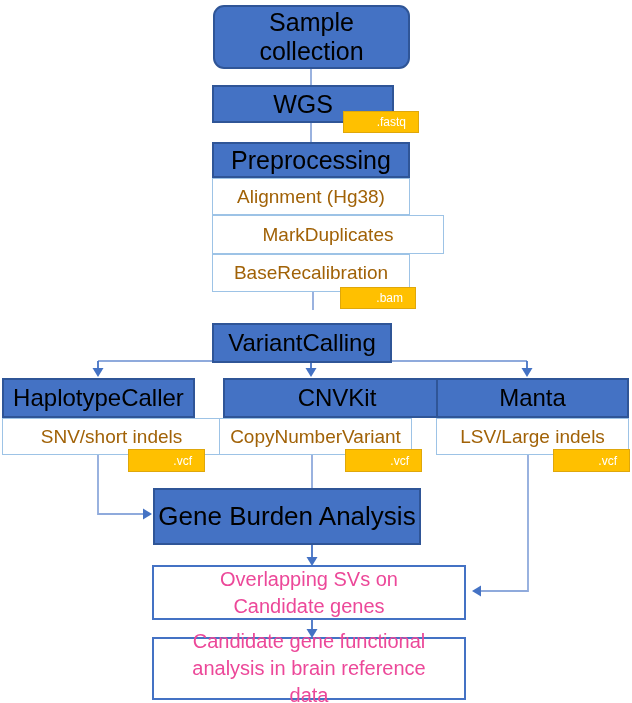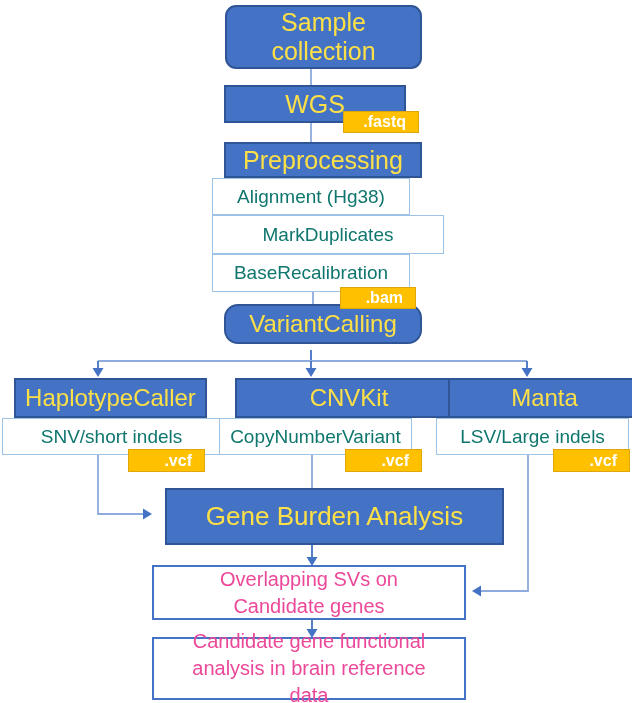--- a/index.html
+++ b/index.html
@@ -13,44 +13,42 @@
   .box{
     position:absolute;
     box-sizing:border-box;
     display:flex;align-items:center;justify-content:center;
     text-align:center;
     z-index:1;
   }
   .blue{
     background:#4472C4;
     border:2.5px solid #2F5597;
-    color:#fde047;
-    margin-left:12px;
+    color:#000000;
   }
   .white-step{
     background:#ffffff;
     border:1.5px solid #9DC3E6;
-    color:#0f766e;
+    color:#a16207;
   }
   .white-final{
     background:#ffffff;
     border:2px solid #4472C4;
     color:#ec4899;
   }
   .tag{
     position:absolute;
     box-sizing:border-box;
     background:#FFC000;
     border:1.5px solid #DFA70B;
     color:#ffffff;
     display:flex;align-items:center;justify-content:flex-end;
     padding-right:12px;
-    font-size:16px;
+    font-size:12px;
     z-index:2;
-    font-weight:bold;
   }
   .connector-layer{
     position:absolute;left:0;top:0;z-index:0;
     pointer-events:none;
   }
   .f25{font-size:25px;}
   .f24{font-size:24px;}
   .f26{font-size:26px;}
   .f19{font-size:19px;}
   .f20{font-size:20px;line-height:27px;}
@@ -95,33 +93,33 @@
 
   <div class="box blue f25" style="left:212px;top:85px;width:182px;height:38px;">WGS</div>
   <div class="tag" style="left:343px;top:111px;width:76px;height:22px;">.fastq</div>
 
   <div class="box blue f25" style="left:212px;top:142px;width:198px;height:36px;">Preprocessing</div>
   <div class="box white-step f19" style="left:212px;top:178px;width:198px;height:37px;">Alignment (Hg38)</div>
   <div class="box white-step f19" style="left:212px;top:215px;width:232px;height:39px;">MarkDuplicates</div>
   <div class="box white-step f19" style="left:212px;top:254px;width:198px;height:38px;">BaseRecalibration</div>
   <div class="tag" style="left:340px;top:287px;width:76px;height:22px;">.bam</div>
 
-  <div class="box blue f24" style="left:212px;top:304px;width:198px;height:40px;border-radius:14px;">VariantCalling</div>
+  <div class="box blue f24" style="left:212px;top:323px;width:180px;height:40px;">VariantCalling</div>
 
   <div class="box blue f24" style="left:2px;top:378px;width:193px;height:40px;">HaplotypeCaller</div>
   <div class="box white-step f19" style="left:2px;top:418px;width:219px;height:37px;">SNV/short indels</div>
   <div class="tag" style="left:128px;top:449px;width:77px;height:23px;">.vcf</div>
 
   <div class="box blue f24" style="left:223px;top:378px;width:228px;height:40px;">CNVKit</div>
   <div class="box white-step f19" style="left:219px;top:418px;width:193px;height:37px;">CopyNumberVariant</div>
   <div class="tag" style="left:345px;top:449px;width:77px;height:23px;">.vcf</div>
 
   <div class="box blue f24" style="left:436px;top:378px;width:193px;height:40px;">Manta</div>
   <div class="box white-step f19" style="left:436px;top:418px;width:193px;height:37px;">LSV/Large indels</div>
   <div class="tag" style="left:553px;top:449px;width:77px;height:23px;">.vcf</div>
 
-  <div class="box blue f26" style="left:153px;top:488px;width:339px;height:57px;border-width:2px;">Gene Burden Analysis</div>
+  <div class="box blue f26" style="left:153px;top:488px;width:268px;height:57px;border-width:2px;">Gene Burden Analysis</div>
 
   <div class="box white-final f20" style="left:152px;top:565px;width:314px;height:55px;padding:0 24px;">Overlapping SVs on Candidate genes</div>
 
   <div class="box white-final f20" style="left:152px;top:637px;width:314px;height:63px;padding:0 22px;">Candidate gene functional analysis in brain reference data</div>
 
 </div>
 
 </body></html>

